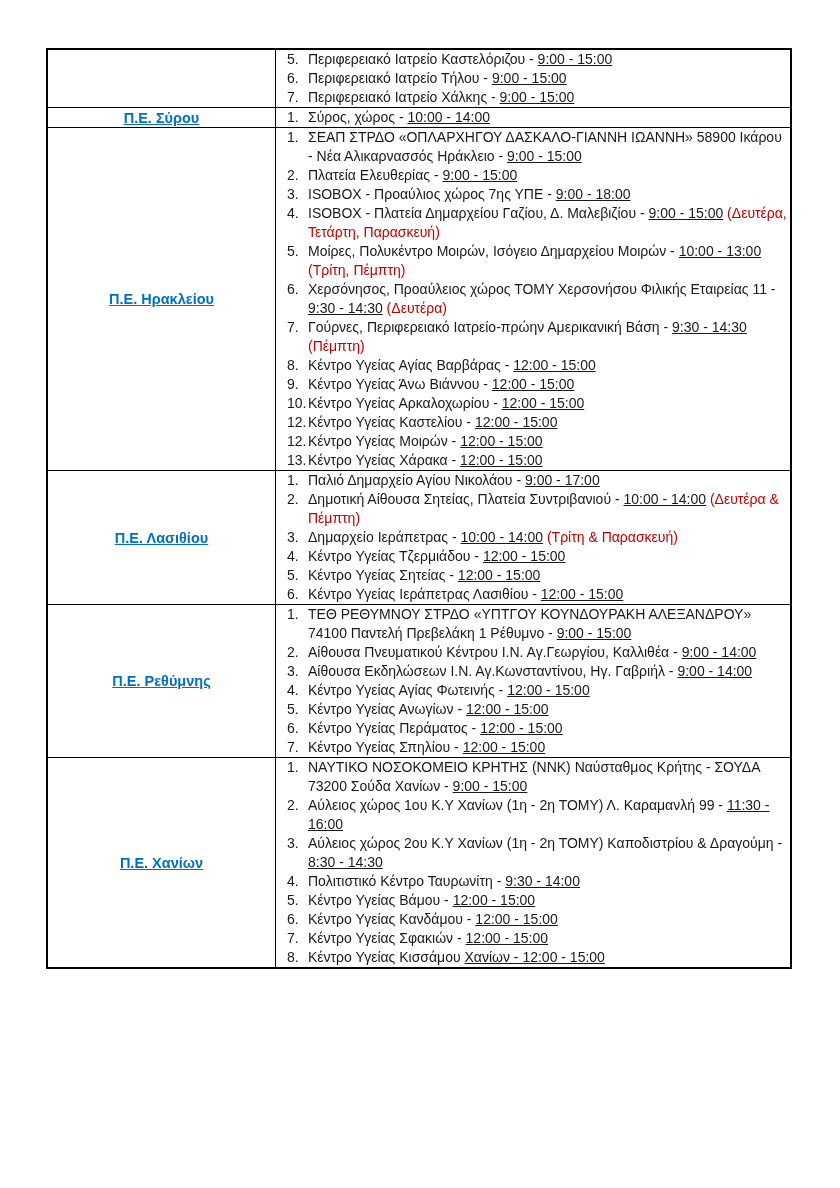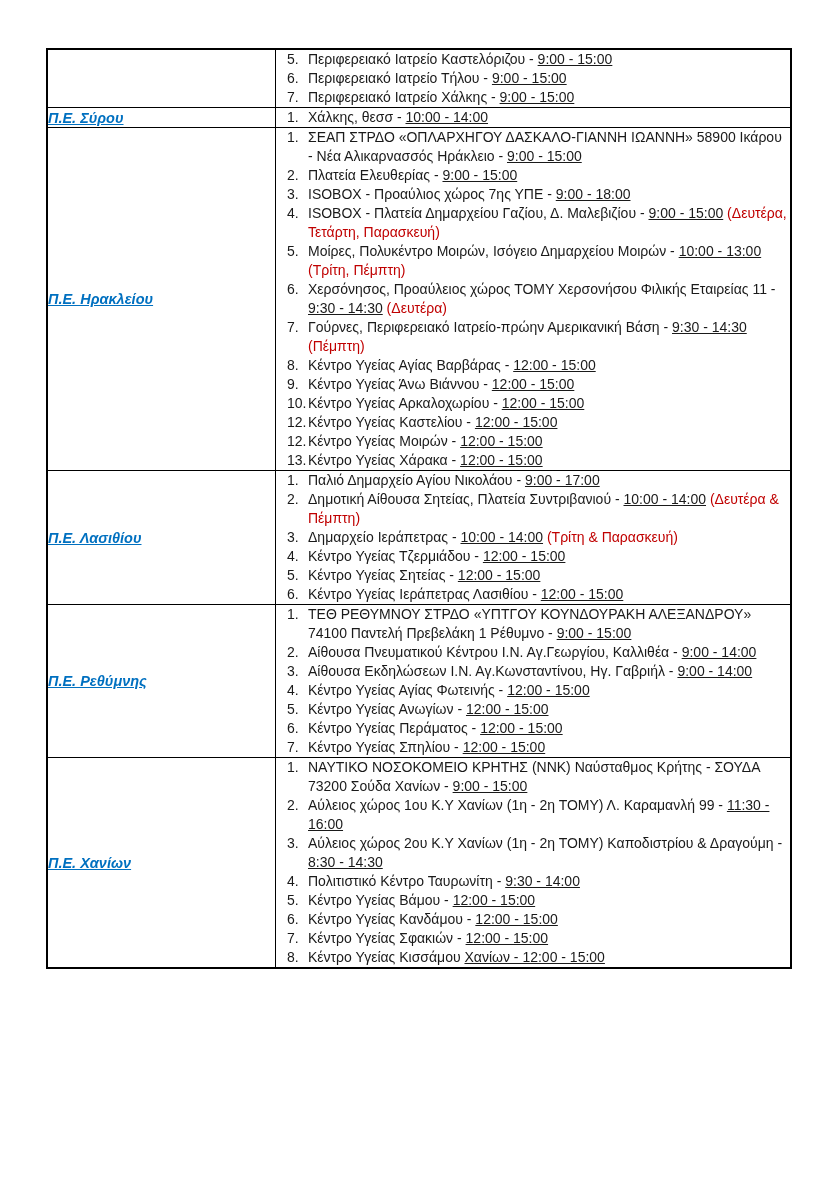--- a/index.html
+++ b/index.html
@@ -31,22 +31,21 @@
     table-layout:fixed;
     border:2px solid var(--border-black);
   }
   table.doc-table td{
     border:1px solid var(--border-black);
     padding:0;
     vertical-align:middle;
   }
   td.label-cell{
     width:227px;
-    text-align:left;
-    font-style:italic;
+    text-align:center;
   }
   .region-label{
     color:var(--label-blue);
     font-weight:bold;
     text-decoration:underline;
     font-size:14.5px;
   }
   tr.header-row td{
     background:var(--header-bg);
     border-top:2px solid var(--border-black);
@@ -103,21 +102,21 @@
               <span class="num">7.</span>
               <span class="body"><span class="run-plain">Περιφερειακό Ιατρείο Χάλκης - </span><span class="run-time">9:00 - 15:00</span></span>
             </div>
           </td>
         </tr>
         <tr>
           <td class="label-cell"><span class="region-label">Π.Ε. Σύρου</span></td>
           <td class="items-cell">
             <div class="item">
               <span class="num">1.</span>
-              <span class="body"><span class="run-plain">Χάλκης, θεσσ - </span><span class="run-time">10:00 - 14:00</span></span>
+              <span class="body"><span class="run-plain">Σύρος, χώρος - </span><span class="run-time">10:00 - 14:00</span></span>
             </div>
           </td>
         </tr>
         <tr>
           <td class="label-cell"><span class="region-label">Π.Ε. Ηρακλείου</span></td>
           <td class="items-cell">
             <div class="item">
               <span class="num">1.</span>
               <span class="body"><span class="run-plain">ΣΕΑΠ ΣΤΡΔΟ «ΟΠΛΑΡΧΗΓΟΥ ΔΑΣΚΑΛΟ-ΓΙΑΝΝΗ ΙΩΑΝΝΗ» 58900 Ικάρου - Νέα Αλικαρνασσός Ηράκλειο - </span><span class="run-time">9:00 - 15:00</span></span>
             </div>

